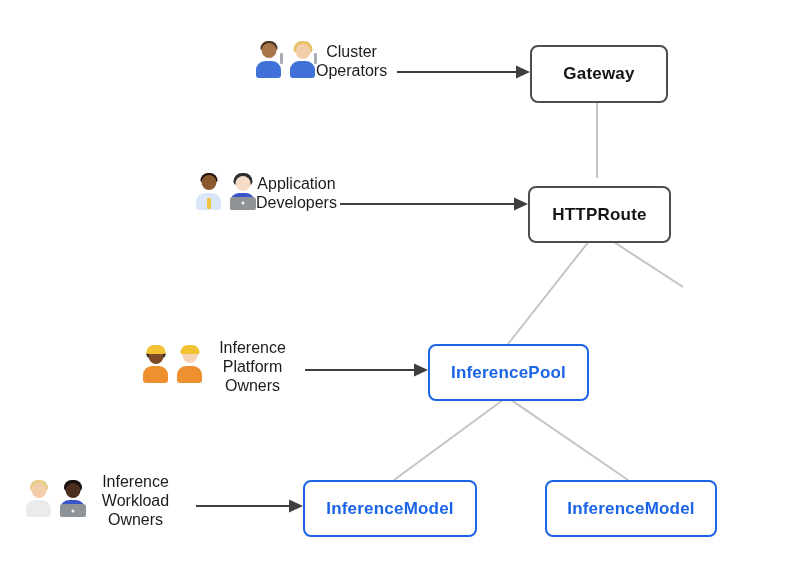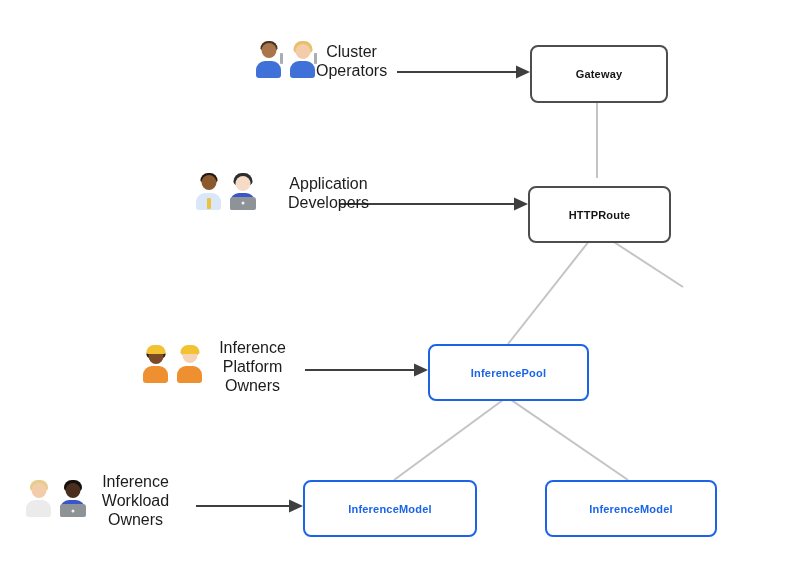--- a/index.html
+++ b/index.html
@@ -4,21 +4,21 @@
 <style>
   html,body{margin:0;padding:0;background:#ffffff;}
   body{width:800px;height:572px;position:relative;overflow:hidden;
        font-family:"Liberation Sans", sans-serif;}
   .canvas{position:absolute;inset:0;width:800px;height:572px;}
   svg.edge-layer{position:absolute;left:0;top:0;z-index:1;}
 
   
   .node{position:absolute;z-index:2;display:flex;align-items:center;justify-content:center;
         background:#ffffff;border:2px solid #4d4d4d;border-radius:8px;
-        font-weight:bold;font-size:11px;color:#151515;letter-spacing:.2px;}
+        font-weight:bold;font-size:17px;color:#151515;letter-spacing:.2px;}
   .node.blue{border-color:#1b64e8;color:#1b64e8;}
 
   
   .actor{position:absolute;z-index:2;display:flex;flex-direction:row;align-items:center;}
   .actor-label{margin-top:6px;font-size:16px;line-height:19px;color:#1c1c1c;
                text-align:center;white-space:pre-line;}
   .icons{display:flex;gap:7px;align-items:flex-end;height:39px;}
 
   
   .person{position:relative;width:27px;height:37px;flex:0 0 auto;}
@@ -103,21 +103,21 @@
         <div class="hair"></div>
           <div class="head"></div>
           <div class="torso"></div>
           <div class="wrench"></div>
       </div>
     </div>
     <div class="actor-label">Cluster
 Operators</div>
   </div>
 
-  <div class="actor" style="left:195px;top:168px;width:150px;gap:32px;">
+  <div class="actor" style="left:195px;top:168px;width:150px;">
     <div class="icons">
       <div class="person dev-m" title="👨🏾‍💼">
         <div class="hair"></div>
           <div class="head"></div>
           <div class="torso"></div>
           <div class="tie"></div>
       </div>
       <div class="person dev-f" title="👩🏻‍💻">
         <div class="hair"></div>
           <div class="head"></div>

